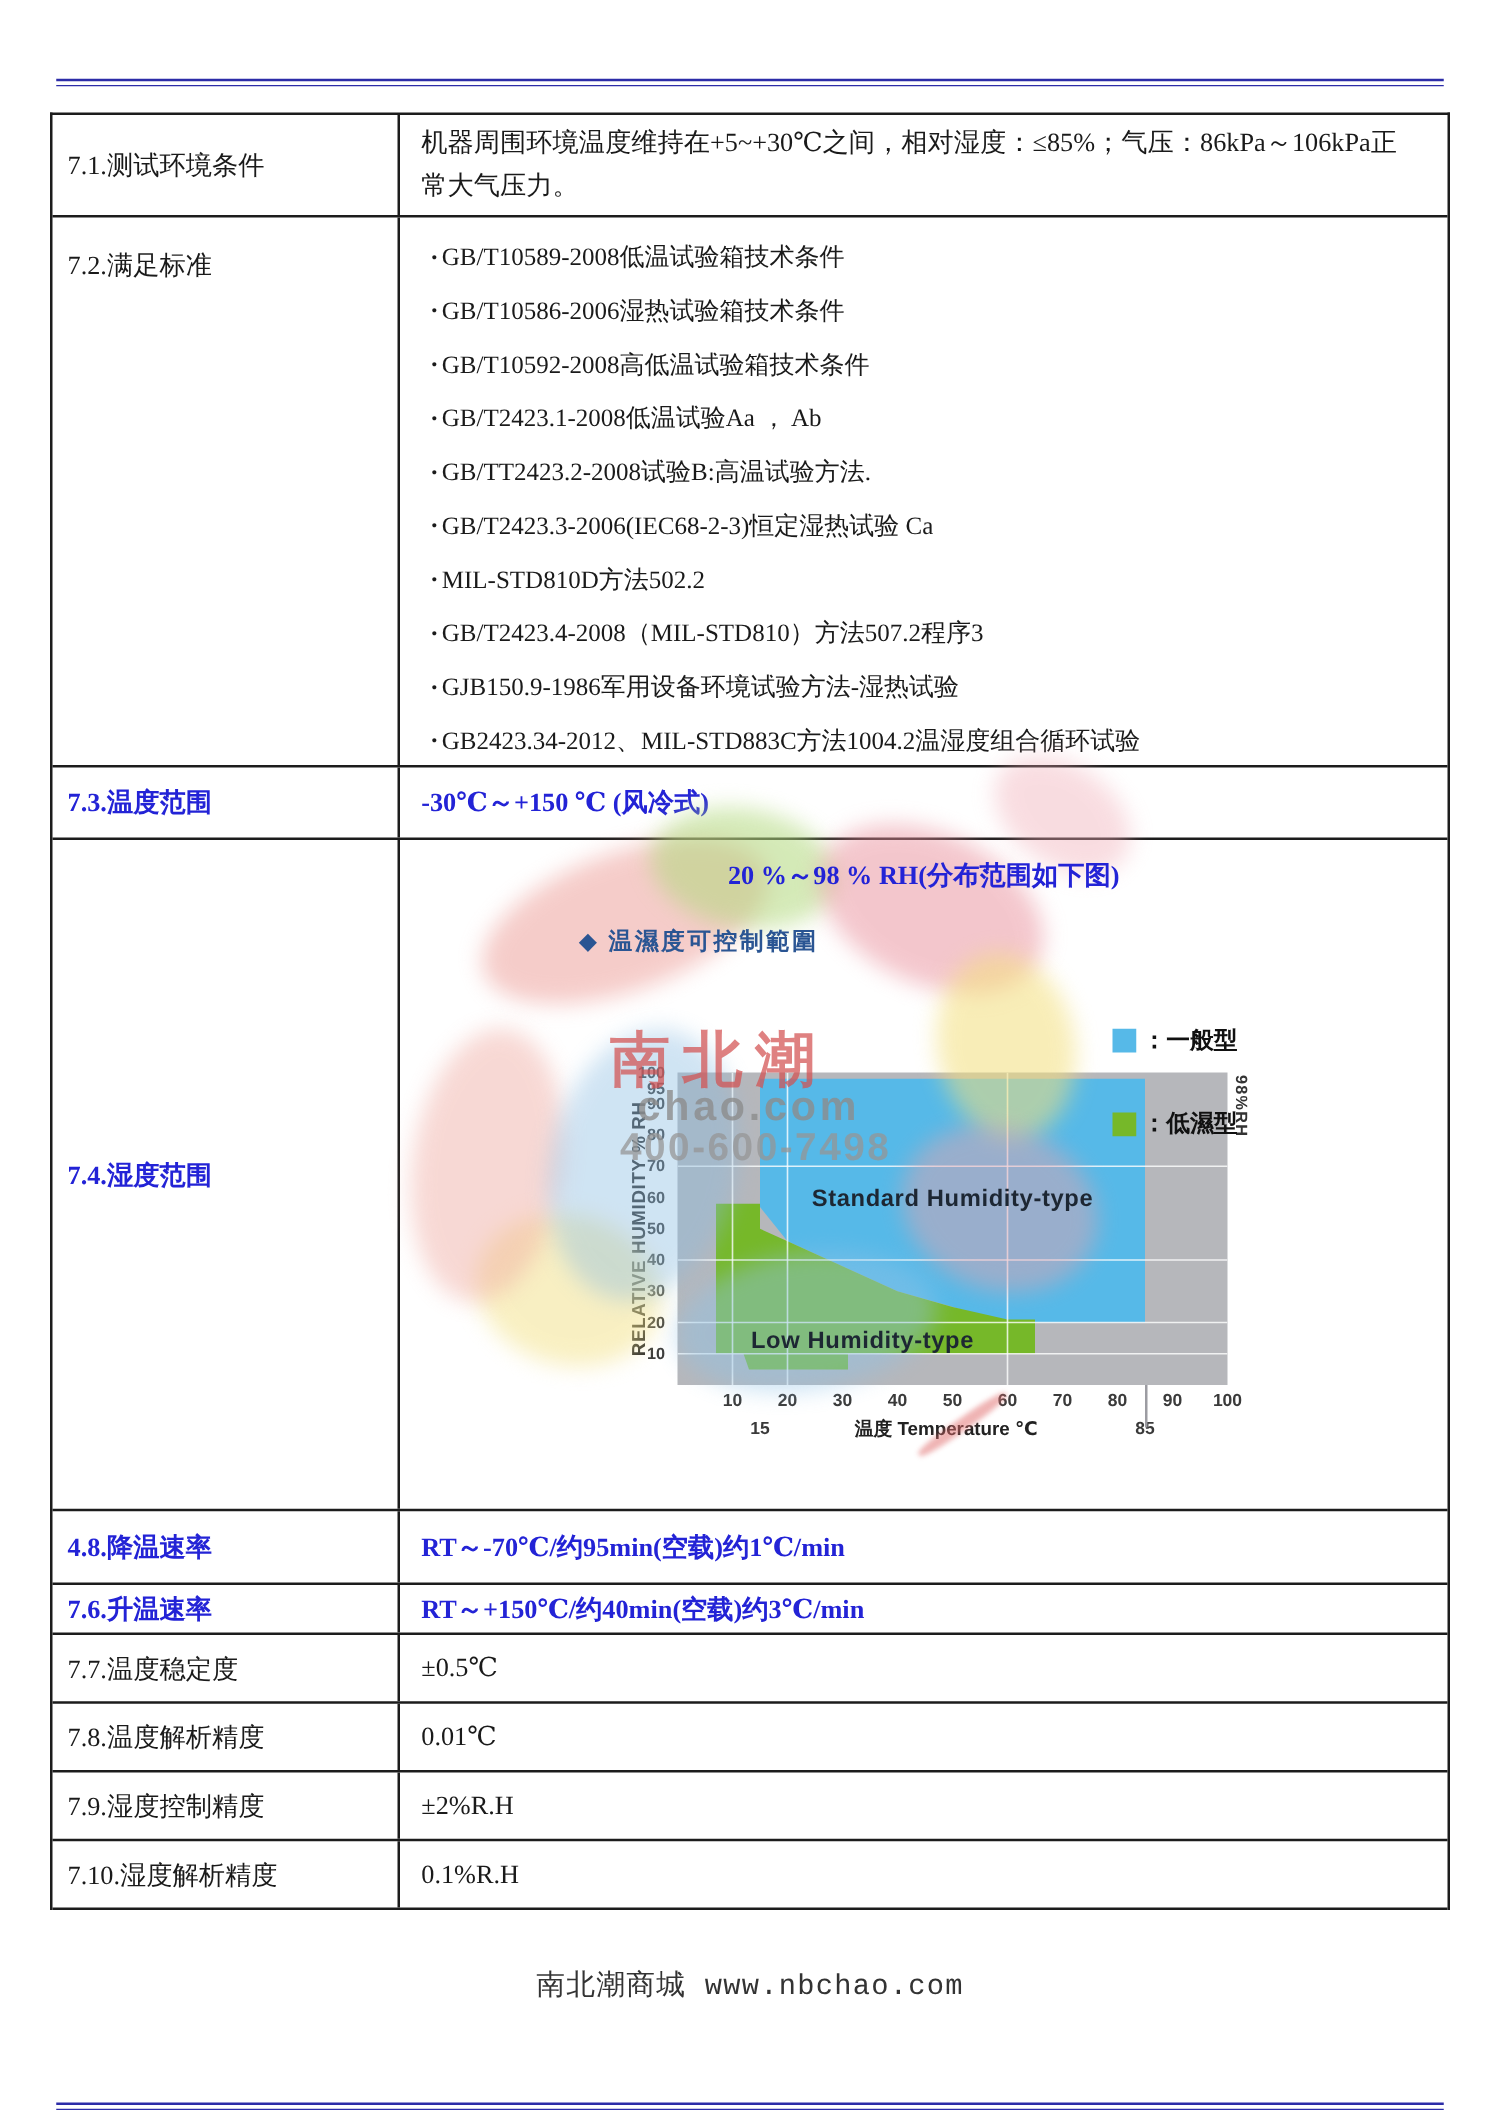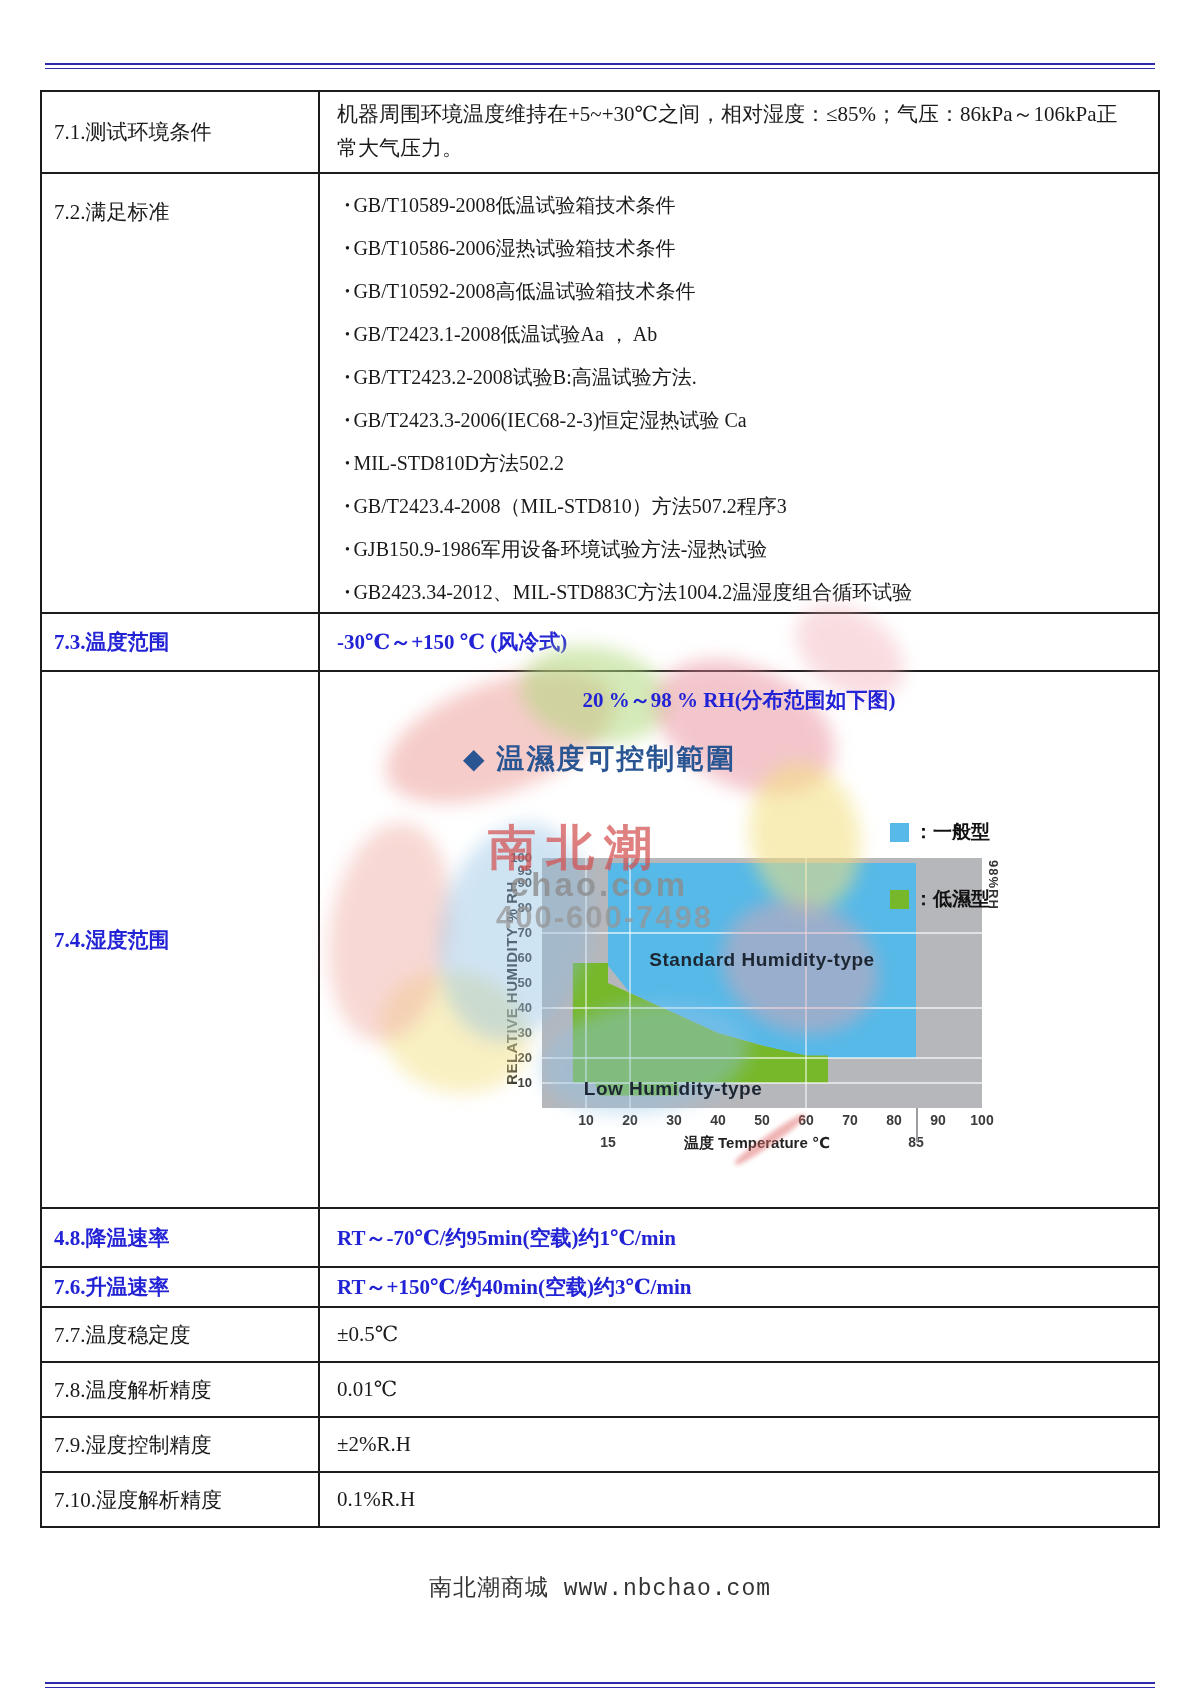--- a/index.html
+++ b/index.html
@@ -26,21 +26,21 @@
   .wrap-text{line-height:1.6;padding-right:22px;}
   .std-list{list-style:none;margin:14px 0 0 0;padding:0 0 0 8px;}
   .std-list li{font-size:20px;height:22px;margin-bottom:21px;white-space:nowrap;}
   .std-list li::before{content:"• ";font-size:14px;vertical-align:2px;}
 
   
   .chart-cell{display:block !important;padding:0 !important;}
   .sans{font-family:"Liberation Sans","DejaVu Sans",sans-serif;}
   .range-line{position:absolute;left:0;right:0;top:14px;text-align:center;
         color:#2323d6;font-weight:700;font-size:21px;z-index:4;}
-  .sec-title{position:absolute;left:143px;top:68px;font-weight:700;font-size:28px;
+  .sec-title{position:absolute;left:143px;top:68px;font-weight:700;font-size:19px;
         color:#2a5593;z-index:4;letter-spacing:2px;}
   .legend{position:absolute;left:570px;top:106px;z-index:4;}
   .legend-row{display:flex;align-items:center;margin-bottom:11px;margin-top:41px;}
   .swatch{width:19px;height:19px;margin-right:5px;}
   .legend-label{font-size:19px;color:#111;}
   .h-title{position:absolute;left:240px;top:147px;width:460px;text-align:center;z-index:4;
         color:#1c78be;font-weight:700;line-height:1.15;}
   .h-title .t1{font-size:20px;letter-spacing:.5px;}
   .h-title .t2{font-size:18px;}
   .plot{position:absolute;left:222px;top:186px;width:440px;height:250px;background:#b6b7bb;z-index:1;}
@@ -146,21 +146,21 @@
               <line class="grid-line" x1="60" y1="0" x2="60" y2="100"></line>
               <line class="grid-line" x1="0" y1="30" x2="100" y2="30"></line>
               <line class="grid-line" x1="0" y1="60" x2="100" y2="60"></line>
               <line class="grid-line" x1="0" y1="80" x2="100" y2="80"></line>
               <line class="grid-line" x1="0" y1="90" x2="100" y2="90"></line>
             </g>
           </svg>
         </div>
 
         <div class="region-label sans" style="left:442px;top:288px;">Standard Humidity-type</div>
-        <div class="region-label sans" style="left:353px;top:401px;margin-top:16px;">Low Humidity-type</div>
+        <div class="region-label sans" style="left:370px;top:401px;">Low Humidity-type</div>
 
         <div class="ylabel sans">RELATIVE HUMIDITY % RH</div>
         <div class="rlabel sans">98%RH</div>
         <div class="yticks sans" id="yticks">
             <div class="ytick sans" style="top: -8px;">100</div>
             <div class="ytick sans" style="top: 4.5px;">95</div>
             <div class="ytick sans" style="top: 17px;">90</div>
             <div class="ytick sans" style="top: 42px;">80</div>
             <div class="ytick sans" style="top: 67px;">70</div>
             <div class="ytick sans" style="top: 92px;">60</div>

